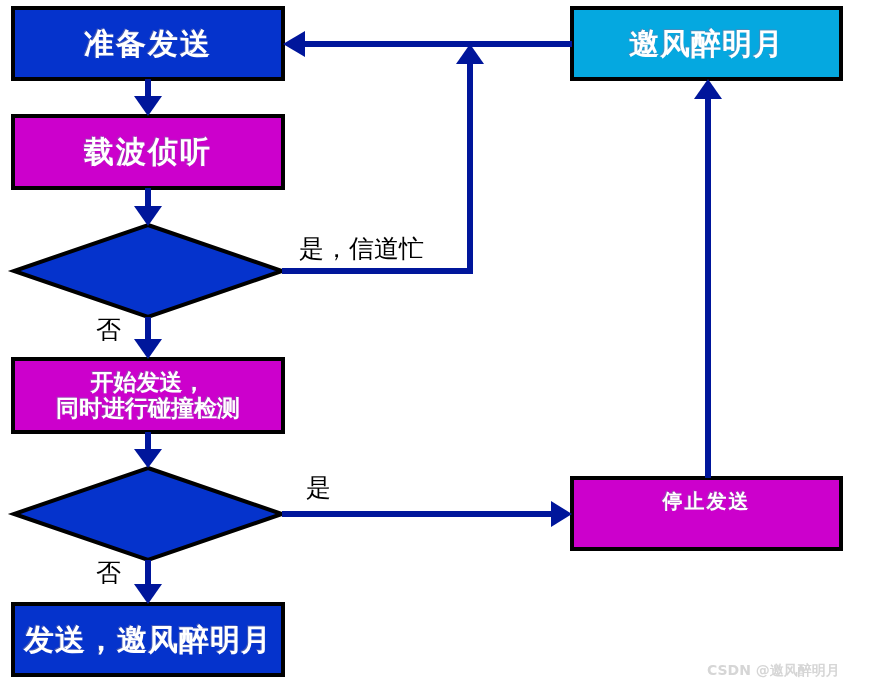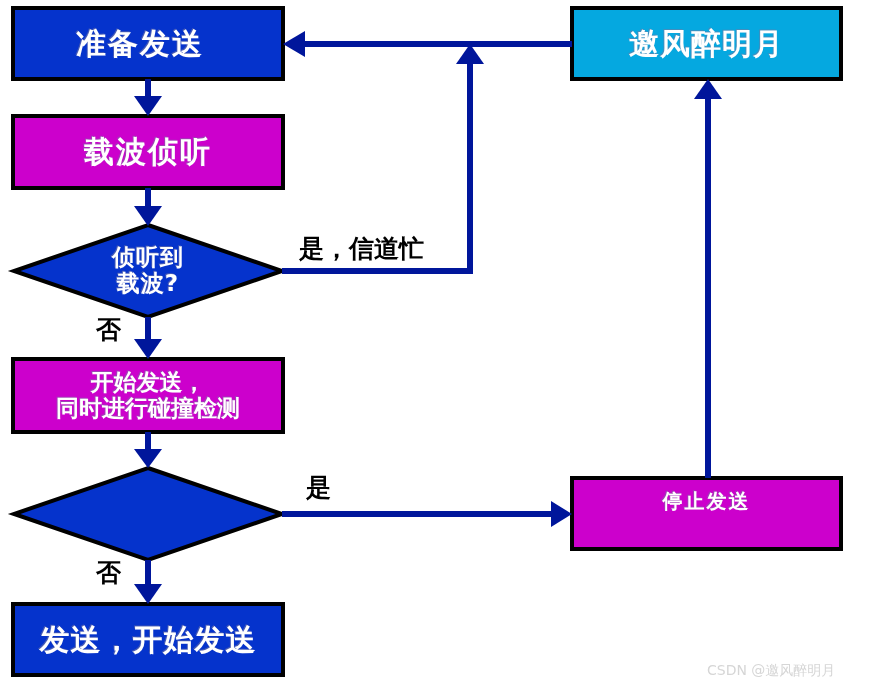--- a/index.html
+++ b/index.html
@@ -36,28 +36,28 @@
     text-align: center;
     white-space: pre;
     pointer-events: none;
     text-shadow:
       -1px -1px 0 rgba(120,120,160,0.55),
        1px  1px 0 rgba(255,255,255,0.0);
   }
   .edge-label {
     position: absolute;
     color: #000000;
-    font-weight: bold;
+    font-weight: normal;
     white-space: pre;
     line-height: 1;
   }
   .watermark {
     position: absolute;
     color: #d6d6d6;
-    font-weight: normal;
+    font-weight: bold;
     white-space: pre;
     line-height: 1;
   }
 </style>
 </head>
 <body>
 
 <div id="canvas">
 
   <svg id="flow-svg" viewBox="0 0 889 689" xmlns="http://www.w3.org/2000/svg">
@@ -121,32 +121,30 @@
       </g>
 
       <g>
         <line x1="708" y1="478" x2="708" y2="96"></line>
         <polygon points="708,79 694,99 722,99" stroke="none"></polygon>
       </g>
 
     </g>
   </svg>
 
-  <div class="node-label" style="left:5px; top:8px; width:270px; height:71px; font-size:30px; letter-spacing:2px;">准备发送</div>
+  <div class="node-label" style="left:13px; top:8px; width:270px; height:71px; font-size:30px; letter-spacing:2px;">准备发送</div>
 
   <div class="node-label" style="left:13px; top:116px; width:270px; height:72px; font-size:30px; letter-spacing:2px;font-family:Liberation Serif, serif;">载波侦听</div>
 
-  <div class="node-label" style="left:14px; top:225px; width:268px; height:92px; font-size:23px; letter-spacing:1px;">侦听到
-载波?</div>
 
   <div class="node-label" style="left:13px; top:359px; width:270px; height:73px; font-size:23px; letter-spacing:0px;">开始发送，
 同时进行碰撞检测</div>
 
 
-  <div class="node-label" style="left:13px; top:604px; width:270px; height:71px; font-size:30px; letter-spacing:1px;">发送，开始发送</div>
+  <div class="node-label" style="left:13px; top:604px; width:270px; height:71px; font-size:30px; letter-spacing:1px;">发送，邀风醉明月</div>
 
   <div class="node-label" style="left:572px; top:8px; width:269px; height:71px; font-size:30px; letter-spacing:1px;">邀风醉明月</div>
 
   <div class="node-label" style="left:572px; top:466px; width:269px; height:71px; font-size:20px; letter-spacing:2px;text-align:right;">停止发送</div>
 
   <div class="edge-label" style="left:299px; top:236px; font-size:25px;">是，信道忙</div>
 
   <div class="edge-label" style="left:96px; top:317px; font-size:25px;">否</div>
 
   <div class="edge-label" style="left:306px; top:475px; font-size:25px;">是</div>

